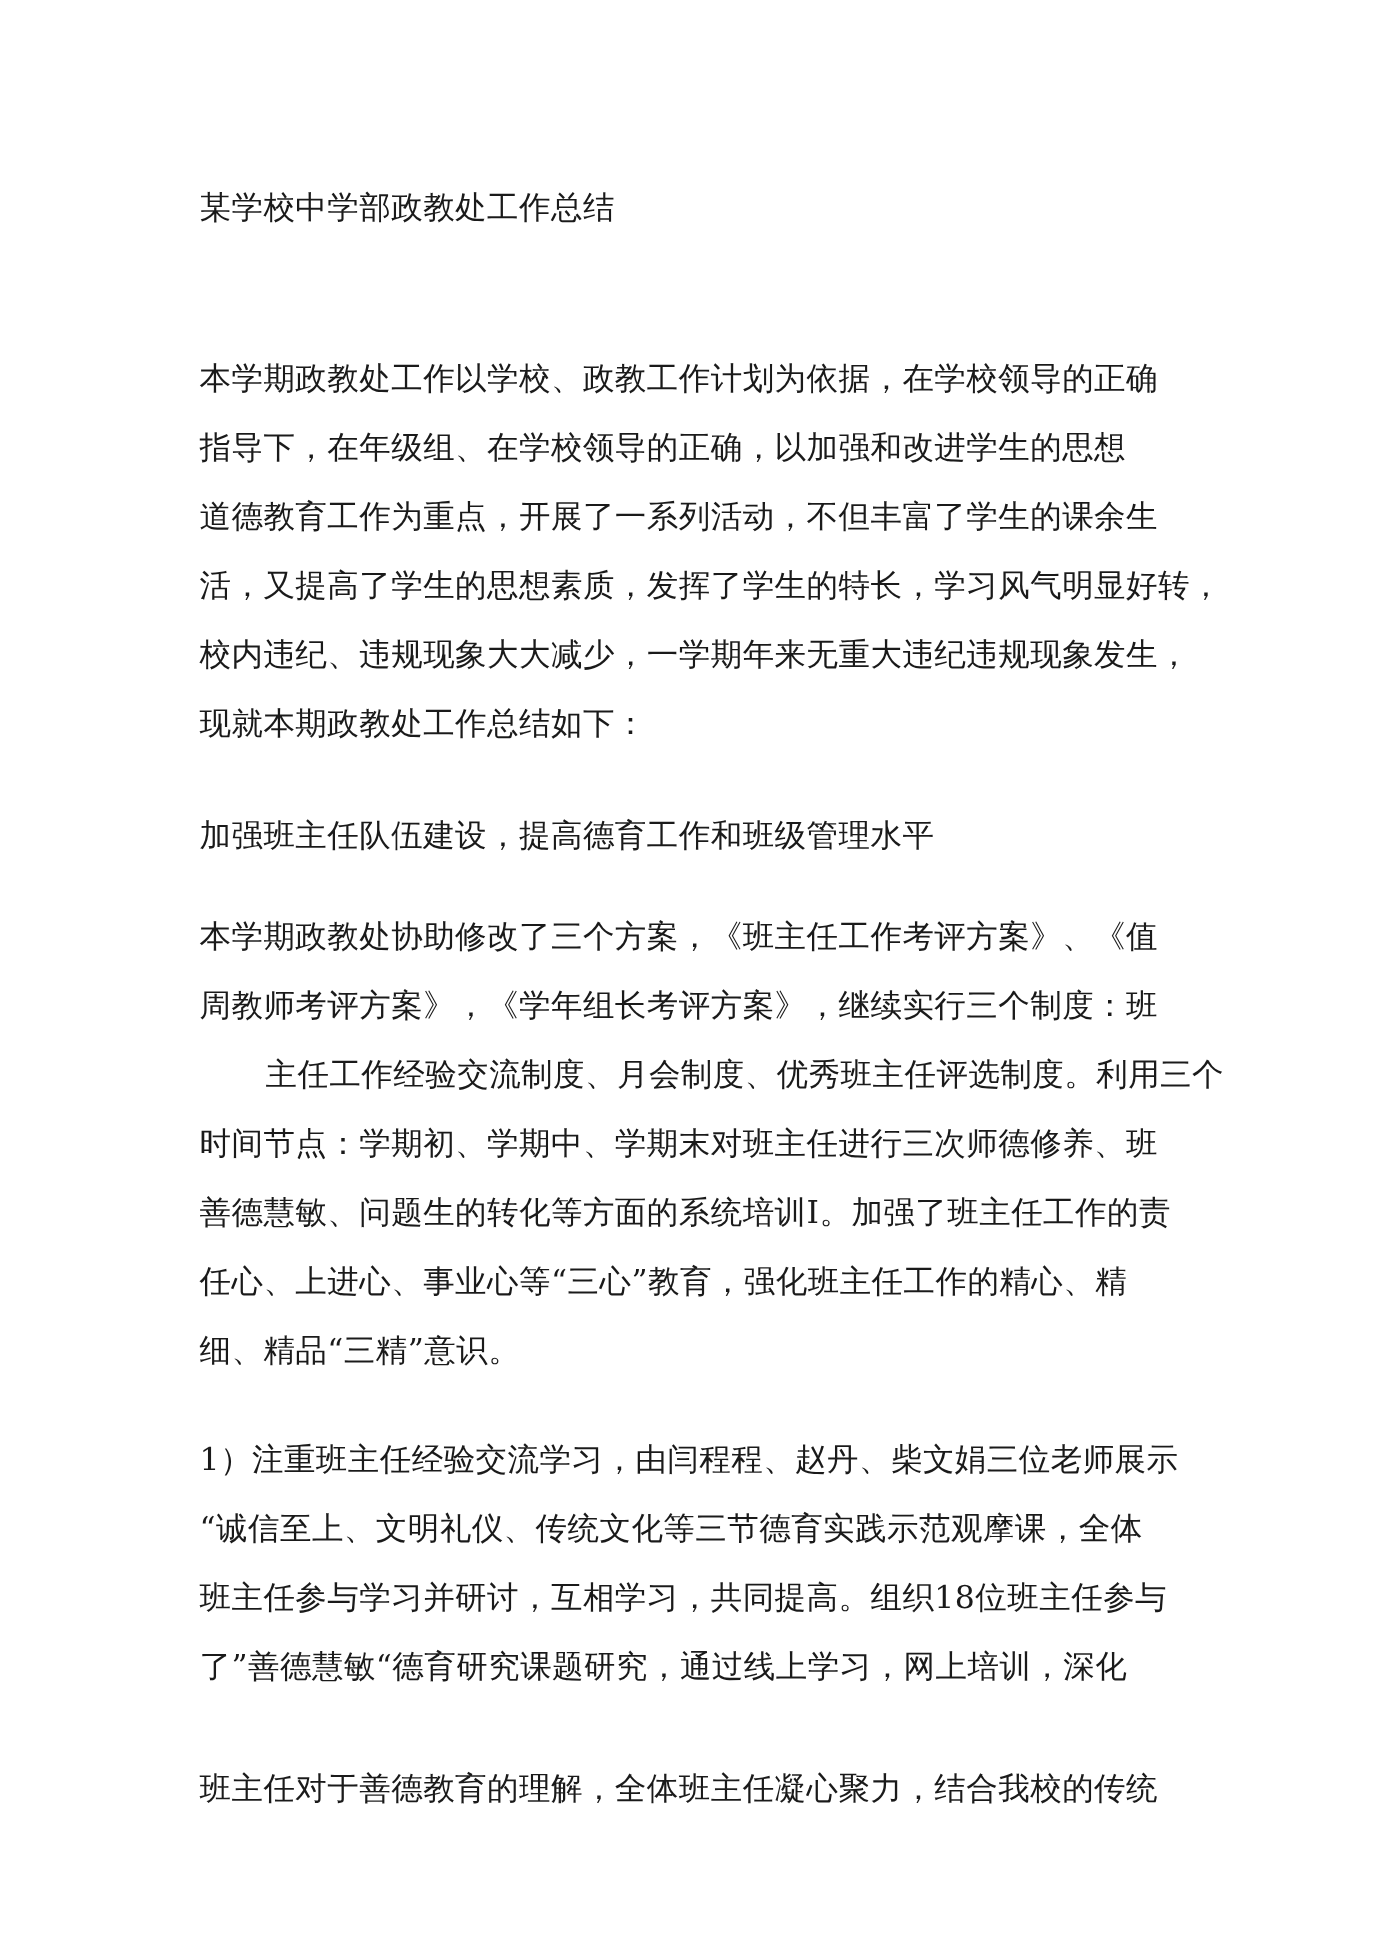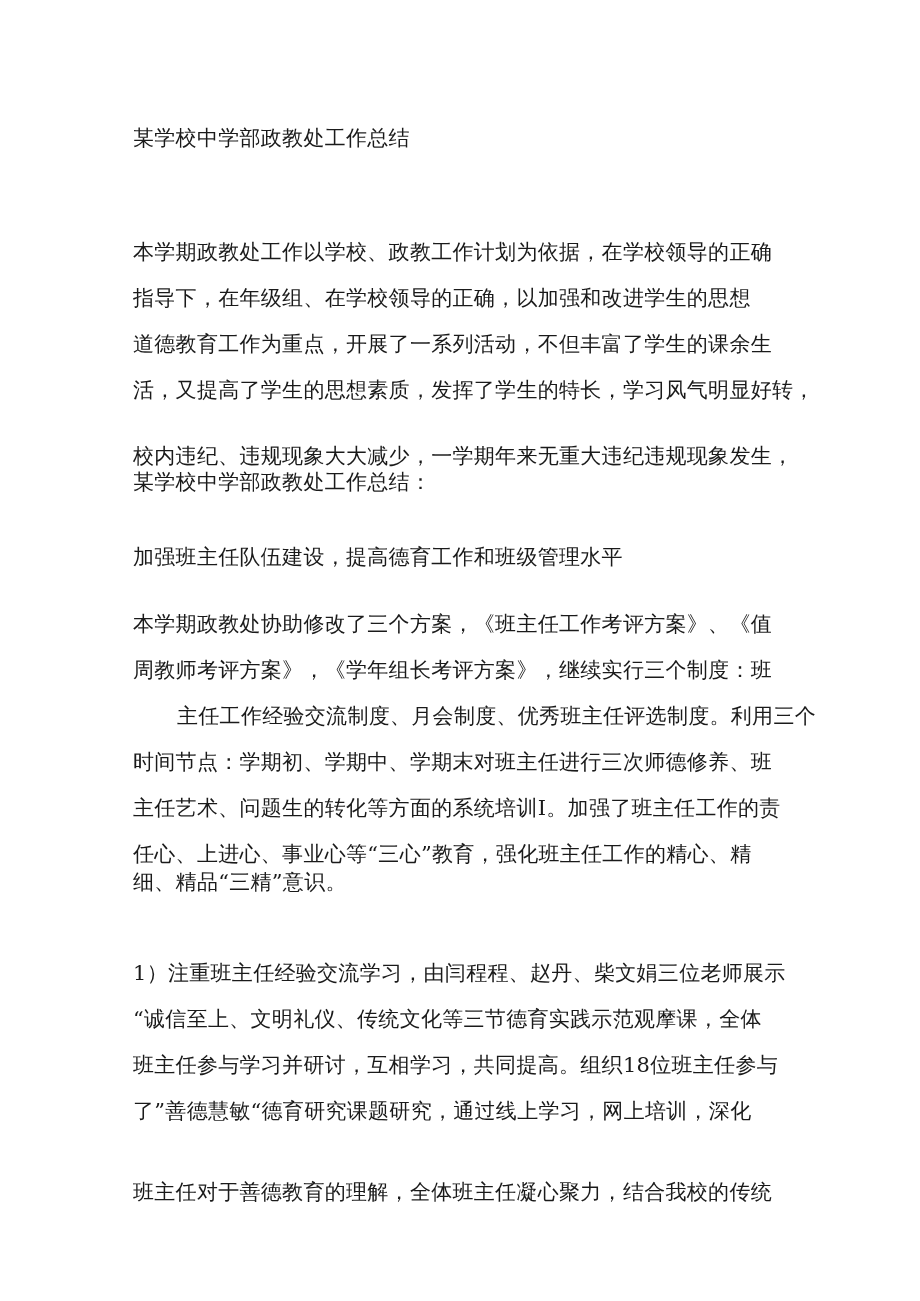--- a/index.html
+++ b/index.html
@@ -12,36 +12,36 @@
 <body>
 
 <div class="page">
   <div class="line" style="top:126px;">某学校中学部政教处工作总结</div>
 
   <div>
     <div class="line" style="top:240px;">本学期政教处工作以学校、政教工作计划为依据，在学校领导的正确</div>
     <div class="line" style="top:286px;">指导下，在年级组、在学校领导的正确，以加强和改进学生的思想</div>
     <div class="line" style="top:332px;">道德教育工作为重点，开展了一系列活动，不但丰富了学生的课余生</div>
     <div class="line" style="top:378px;">活，又提高了学生的思想素质，发挥了学生的特长，学习风气明显好转，</div>
-    <div class="line" style="top:444px;">校内违纪、违规现象大大减少，一学期年来无重大违纪违规现象发生，</div>
-    <div class="line" style="top:470px;">某学校中学部政教处工作总结：</div>
+    <div class="line" style="top:424px;">校内违纪、违规现象大大减少，一学期年来无重大违纪违规现象发生，</div>
+    <div class="line" style="top:470px;">现就本期政教处工作总结如下：</div>
   </div>
 
   <div>
     <div class="line" style="top:545px;">加强班主任队伍建设，提高德育工作和班级管理水平</div>
   </div>
 
   <div>
     <div class="line" style="top:612px;">本学期政教处协助修改了三个方案，《班主任工作考评方案》、《值</div>
     <div class="line" style="top:658px;">周教师考评方案》，《学年组长考评方案》，继续实行三个制度：班</div>
     <div class="line" style="top:704px;margin-left:44px;">主任工作经验交流制度、月会制度、优秀班主任评选制度。利用三个</div>
     <div class="line" style="top:750px;">时间节点：学期初、学期中、学期末对班主任进行三次师德修养、班</div>
-    <div class="line" style="top:796px;">主任艺术、问题生的转化等方面的系统培训I。加强了班主任工作的责</div>
+    <div class="line" style="top:796px;">善德慧敏、问题生的转化等方面的系统培训I。加强了班主任工作的责</div>
     <div class="line" style="top:842px;">任心、上进心、事业心等“三心”教育，强化班主任工作的精心、精</div>
-    <div class="line" style="top:870px;">细、精品“三精”意识。</div>
+    <div class="line" style="top:888px;">细、精品“三精”意识。</div>
   </div>
 
   <div>
     <div class="line" style="top:961px;">1）注重班主任经验交流学习，由闫程程、赵丹、柴文娟三位老师展示</div>
     <div class="line" style="top:1007px;">“诚信至上、文明礼仪、传统文化等三节德育实践示范观摩课，全体</div>
     <div class="line" style="top:1053px;">班主任参与学习并研讨，互相学习，共同提高。组织18位班主任参与</div>
     <div class="line" style="top:1099px;">了”善德慧敏“德育研究课题研究，通过线上学习，网上培训，深化</div>
     <div class="line" style="top:1180px;">班主任对于善德教育的理解，全体班主任凝心聚力，结合我校的传统</div>
   </div>
 </div>

